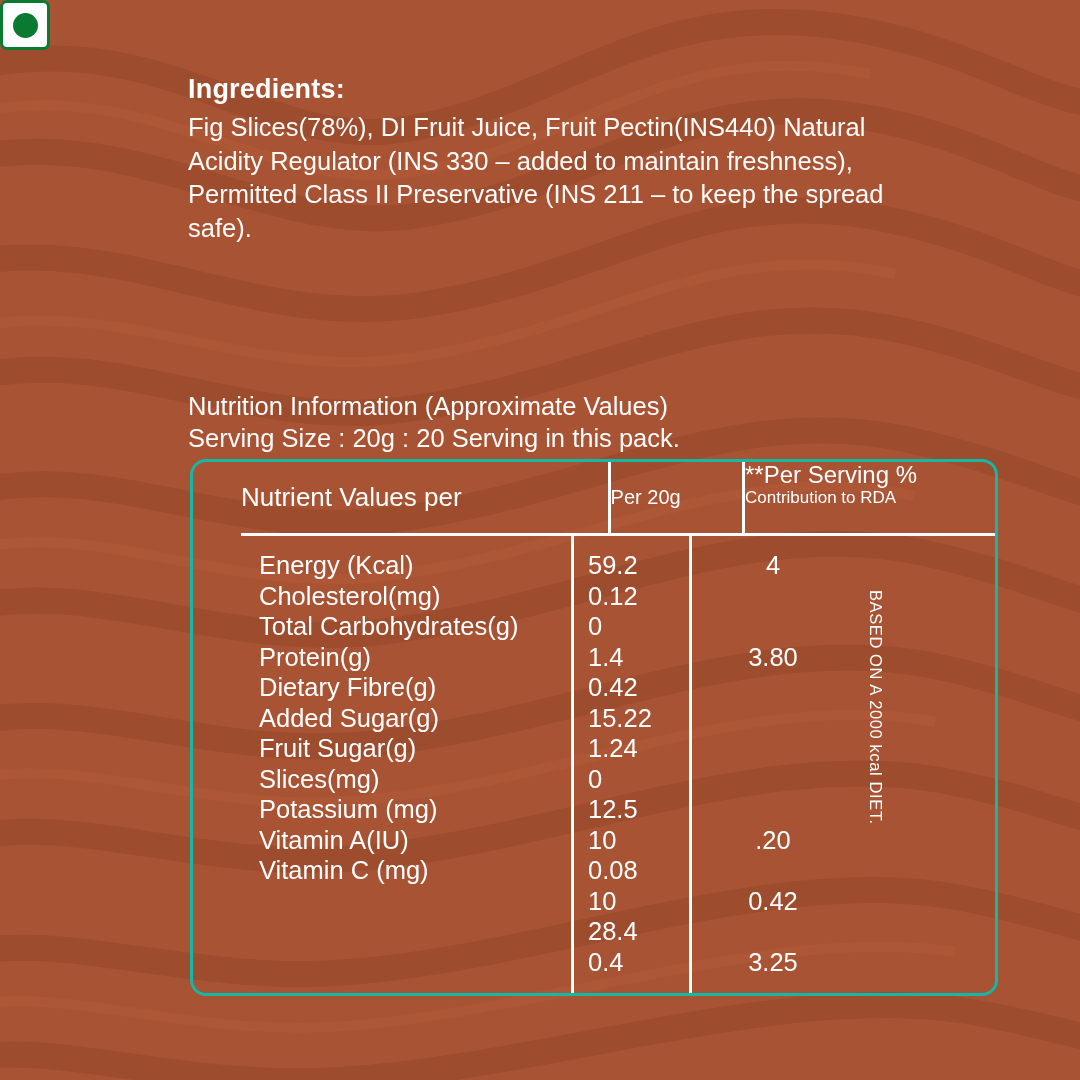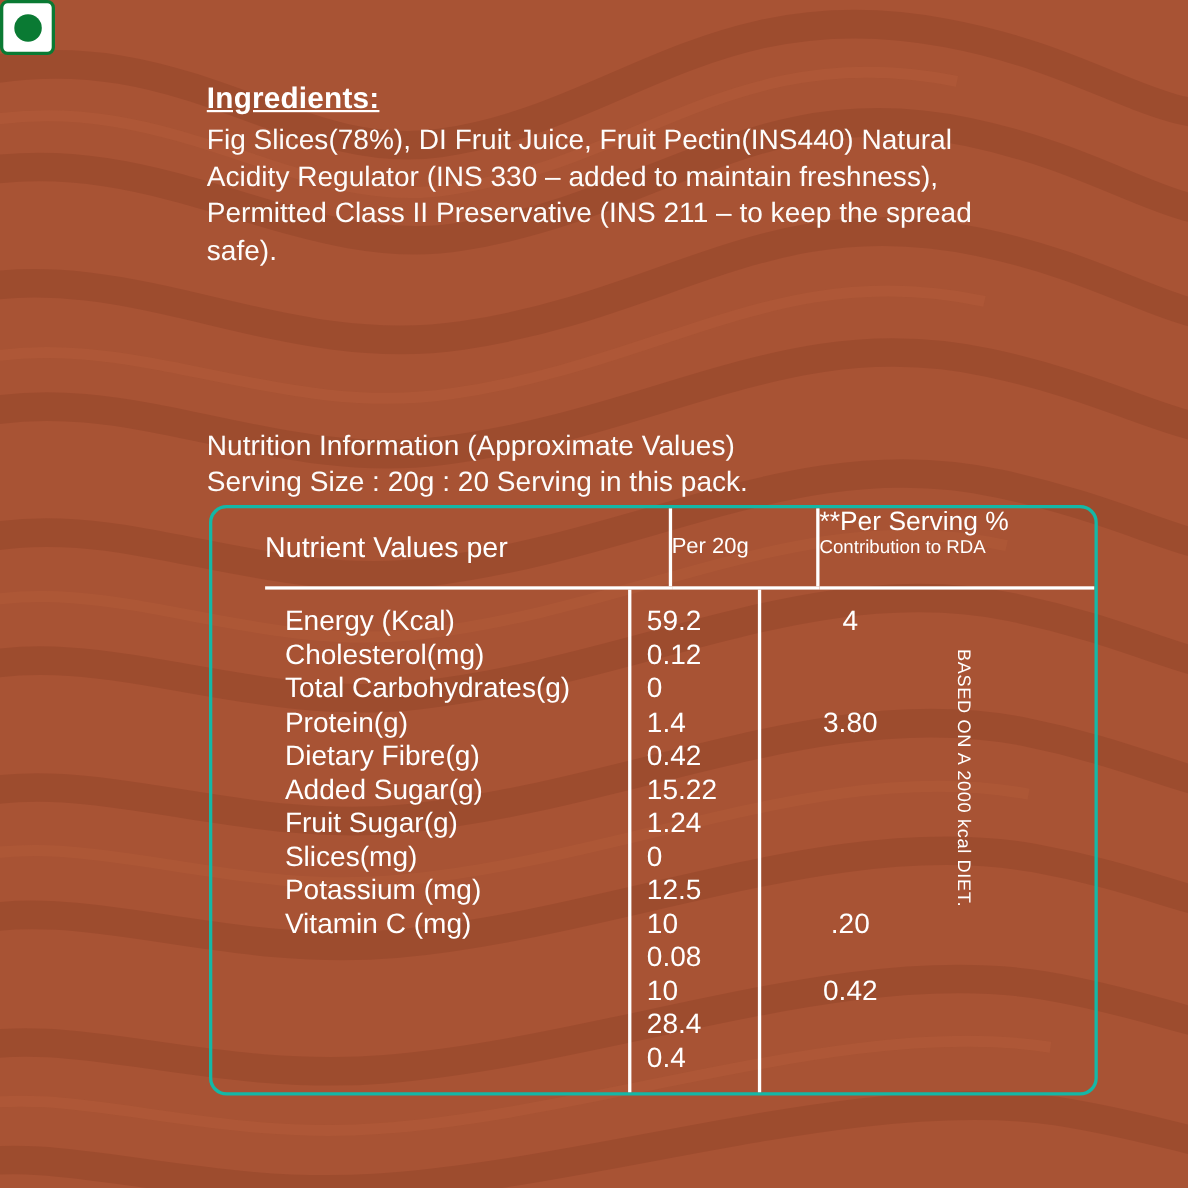--- a/index.html
+++ b/index.html
@@ -34,21 +34,20 @@
   .block {
     position: absolute;
   }
 
   .heading {
     font-size: 27px;
     font-weight: bold;
     letter-spacing: 0.2px;
     margin: 0 0 6px 0;
     color: #ffffff;
-    text-decoration: underline;
   }
 
   .body-text {
     font-size: 25.5px;
     line-height: 1.32;
     color: #fdfcfb;
     margin: 0;
   }
 
   
@@ -259,20 +258,21 @@
       <div class="cells-names">
         <div class="cell">Energy (Kcal)</div>
         <div class="cell">Cholesterol(mg)</div>
         <div class="cell">Total Carbohydrates(g)</div>
         <div class="cell">Protein(g)</div>
         <div class="cell">Dietary Fibre(g)</div>
         <div class="cell">Added Sugar(g)</div>
         <div class="cell">Fruit Sugar(g)</div>
         <div class="cell">Slices(mg)</div>
         <div class="cell">Potassium (mg)</div>
+        <div class="cell">Vitamin A(IU)</div>
         <div class="cell">Vitamin C (mg)</div>
       </div>
       <div class="cells-per">
         <div class="cell">59.2</div>
         <div class="cell">0.12</div>
         <div class="cell">0</div>
         <div class="cell">1.4</div>
         <div class="cell">0.42</div>
         <div class="cell">15.22</div>
         <div class="cell">1.24</div>
@@ -291,19 +291,20 @@
         <div class="cell">3.80</div>
         <div class="cell"></div>
         <div class="cell"></div>
         <div class="cell"></div>
         <div class="cell"></div>
         <div class="cell"></div>
         <div class="cell">.20</div>
         <div class="cell"></div>
         <div class="cell">0.42</div>
         <div class="cell"></div>
+        <div class="cell">3.25</div>
       </div>
     </div>
   </div>
 
   <div id="side-note">BASED ON A 2000 kcal DIET.</div>
 
 </div>
 
 </body></html>

